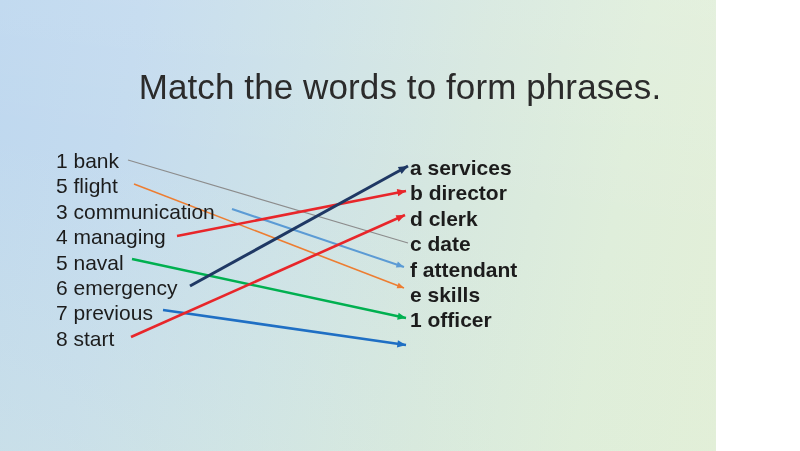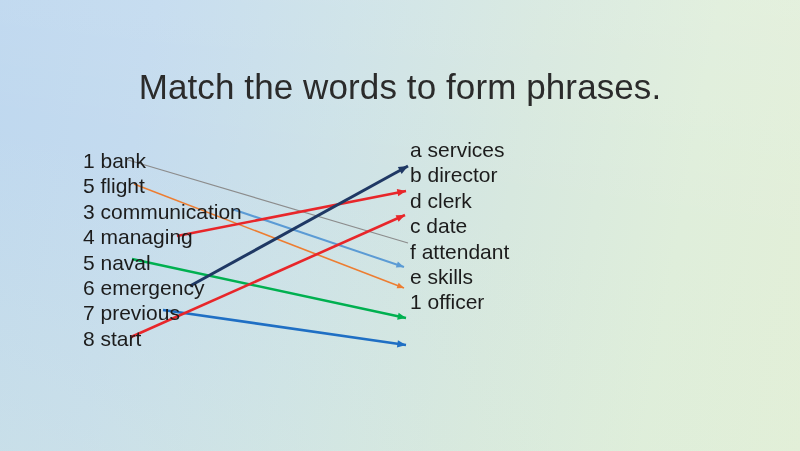--- a/index.html
+++ b/index.html
@@ -7,21 +7,21 @@
     padding: 0;
   }
   body {
     width: 800px;
     height: 451px;
     overflow: hidden;
     font-family: "Liberation Sans", sans-serif;
   }
   #slide {
     position: relative;
-    width: 800px;
+    width: 716px;
     height: 451px;
     background: linear-gradient(100deg,
         #bfd8ef 0%,
         #c4dbef 18%,
         #cde2e8 40%,
         #d7e8df 62%,
         #dfeedb 82%,
         #e3efd8 100%);
     overflow: hidden;
   }
@@ -45,25 +45,25 @@
     letter-spacing: 0.1px;
     z-index: 3;
   }
   .col {
     position: absolute;
     z-index: 3;
   }
   #left-col {
     left: 56px;
     top: 148px;
-    margin-left: 27px;
   }
   #right-col {
     left: 410px;
-    top: 137px;
+    top: 155px;
+    font-weight: bold;
   }
   .word-item {
     font-size: 21px;
     line-height: 25.4px;
     color: #1c1c1c;
     white-space: nowrap;
   }
   #connector-layer {
     position: absolute;
     left: 0;

